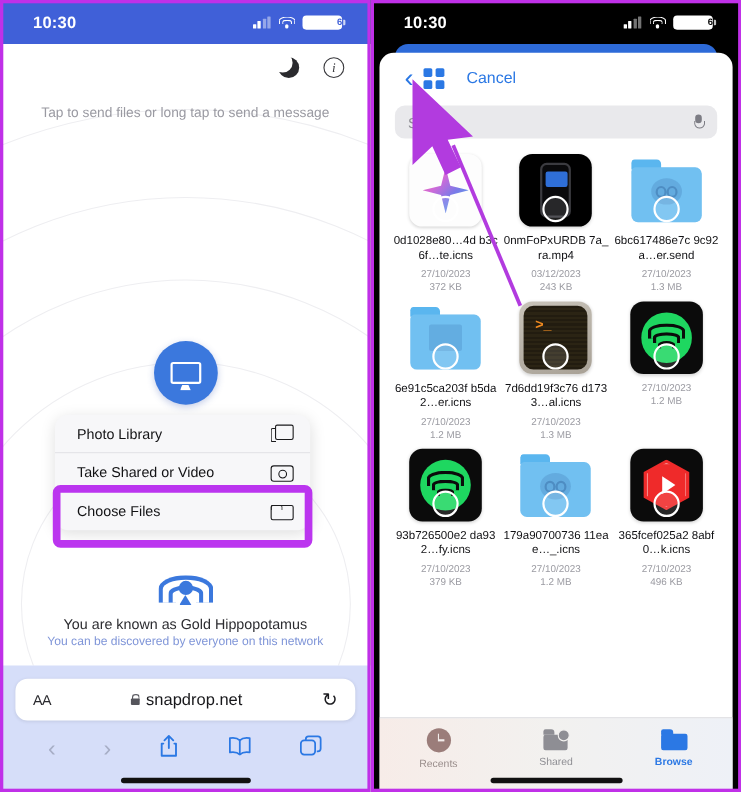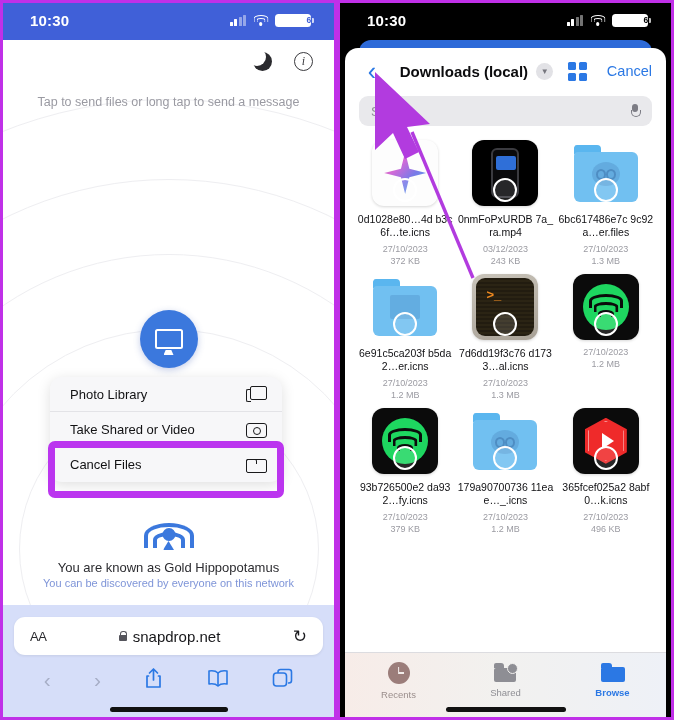--- a/index.html
+++ b/index.html
@@ -305,21 +305,21 @@
     <div class="sheet">
       <div class="sheet-row">
         <span>Photo Library</span>
         <span class="ic-photolib"></span>
       </div>
       <div class="sheet-row">
         <span>Take Shared or Video</span>
         <span class="ic-camera"></span>
       </div>
       <div class="sheet-row">
-        <span>Cancel Files</span>
+        <span>Choose Files</span>
         <span class="ic-folder"></span>
       </div>
     </div>
     <div class="hl-box"></div>
 
     <div class="ident">
       <div class="ident-logo">
         <i></i>
           <i></i>
           <i></i>
@@ -389,24 +389,20 @@
         <span>60</span>
       </div>
     </div>
   </div>
 
   <div class="r-bluecard"></div>
 
   <div class="r-sheet">
     <div class="fs-nav">
       <div class="fs-back">‹</div>
-      <div class="fs-title">
-        <span class="fs-title-text">Downloads (local)</span>
-        <span class="fs-chev">▼</span>
-      </div>
       <div class="fs-grid">
           <i></i>
           <i></i>
           <i></i>
           <i></i>
         </div>
       <div class="fs-cancel">Cancel</div>
     </div>
 
     <div class="fs-search">
@@ -437,21 +433,21 @@
       </div>
 
       <div class="file-cell">
         <div class="thumb th-folder">
           <div class="folder-shape">
             <div class="f-inner-face"></div>
             <div class="tint"></div>
           </div>
           <div class="ring"></div>
         </div>
-        <div class="f-name">6bc617486e7c 9c92a…er.files</div>
+        <div class="f-name">6bc617486e7c 9c92a…er.send</div>
         <div class="f-date">27/10/2023</div>
         <div class="f-size">1.3 MB</div>
       </div>
 
       <div class="file-cell">
         <div class="thumb th-folder">
           <div class="folder-shape">
             <div class="f-inner-doc"></div>
             <div class="tint"></div>
           </div>

